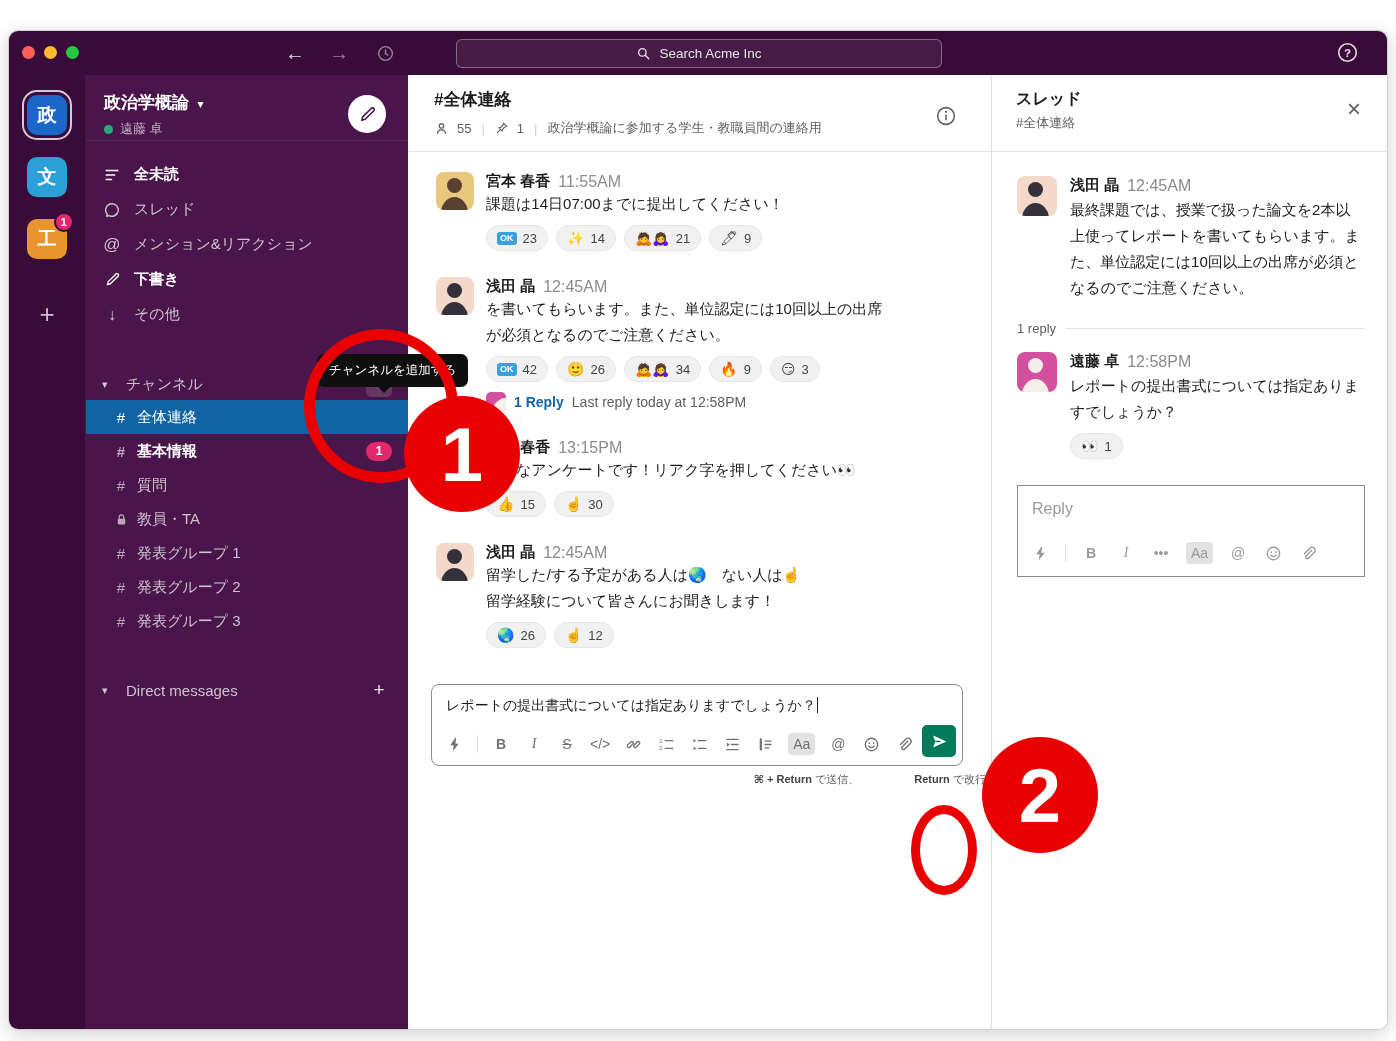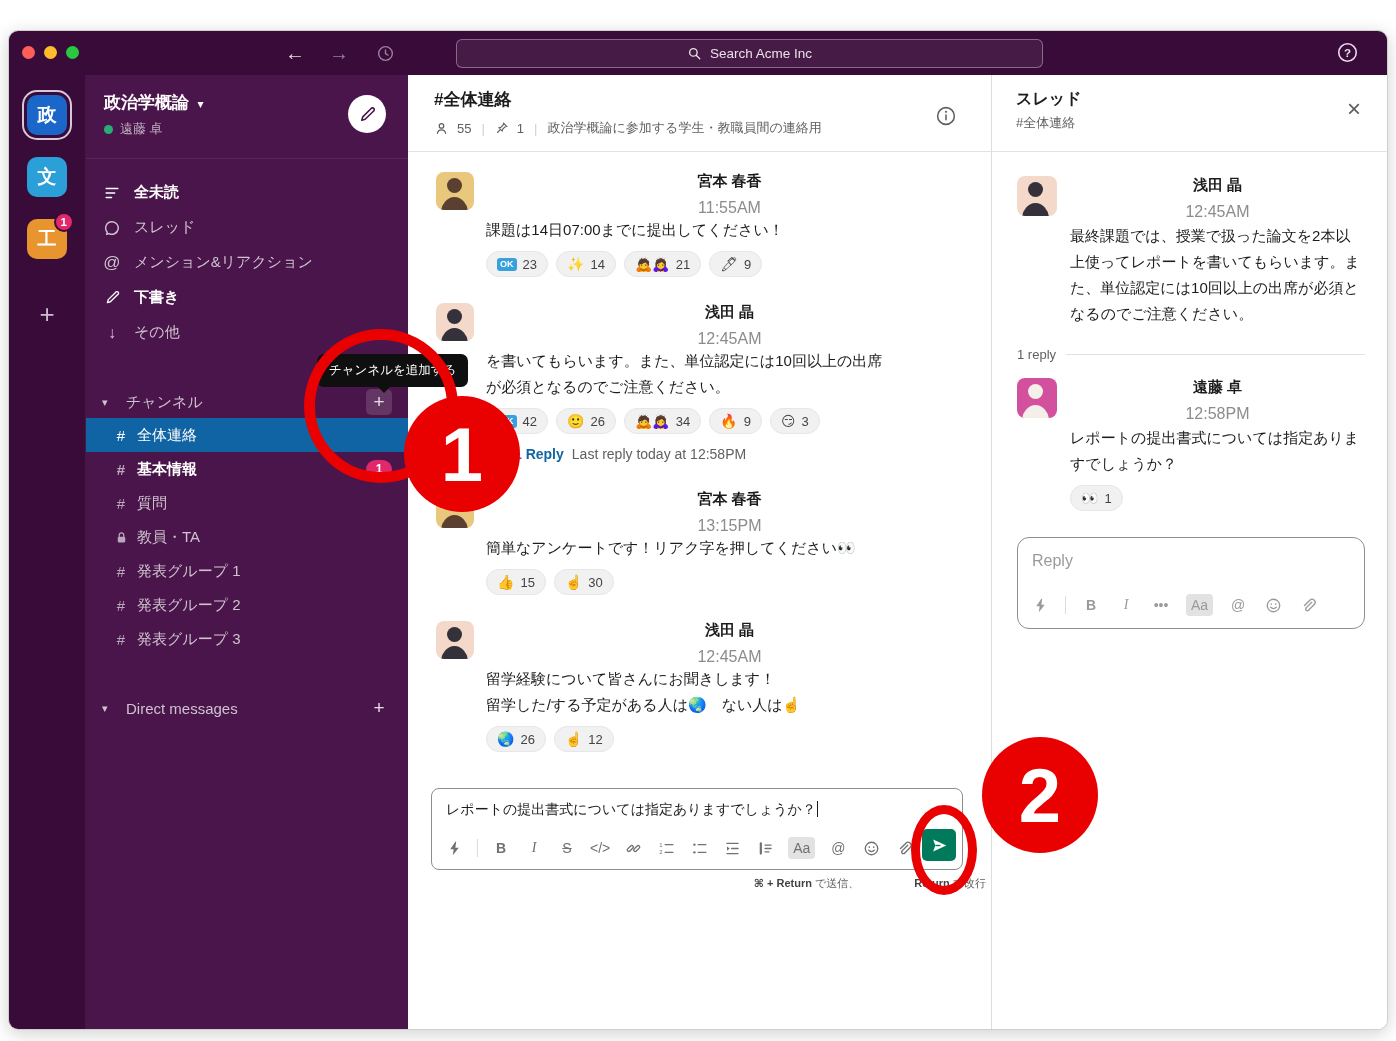--- a/index.html
+++ b/index.html
@@ -10,21 +10,21 @@
     border:1px solid #cfcfcf; box-shadow:0 4px 18px rgba(0,0,0,.18); }
 
   
   .topbar { position:relative; height:44px; background:#380b39; }
   .lights { position:absolute; left:13px; top:15px; display:flex; gap:9px; }
   .light { width:13px; height:13px; border-radius:50%; }
   .l-red{background:#ff5f57}.l-yellow{background:#febc2e}.l-green{background:#28c840}
   .nav-ic { position:absolute; top:8px; width:28px; height:28px; display:flex;
     align-items:center; justify-content:center; color:#e7dbe7; font-size:20px; }
   .nav-ic.dim { color:#9b7f9c; }
-  .searchbar { position:absolute; left:447px; top:8px; width:587px; height:29px;
+  .searchbar { position:absolute; left:447px; top:8px; width:486px; height:29px;
     border:1px solid rgba(255,255,255,.35); background:rgba(255,255,255,.07);
     border-radius:6px; display:flex; align-items:center; justify-content:center;
     gap:8px; color:#e9e0e9; font-size:13.5px; }
   .help { position:absolute; right:28px; top:10px; color:#e7dbe7; }
 
   
   .cols { display:flex; height:956px; }
   .rail { width:77px; background:#380b39; display:flex; flex-direction:column;
     align-items:center; padding-top:20px; gap:22px; border-right:1px solid rgba(255,255,255,.06); }
   .rail-btn { position:relative; width:40px; height:40px; border-radius:10px;
@@ -32,21 +32,21 @@
     font-size:19px; font-weight:700; }
   .rail-btn.active { outline:2px solid #d7c7d8; outline-offset:3px; }
   .rail-badge { position:absolute; top:-7px; right:-7px; min-width:20px; height:20px;
     background:#e0286b; border-radius:10px; color:#fff; font-size:11.5px; font-weight:700;
     display:flex; align-items:center; justify-content:center; padding:0 5px;
     border:2px solid #380b39; }
   .rail-plus { color:#cdbccd; font-size:26px; font-weight:400; margin-top:18px; }
 
   .sidebar { width:322px; background:#4a154b; color:#cfc3cf; overflow:hidden; }
   .ws-head { position:relative; padding:16px 20px 10px 18px;
-    border-bottom:1px solid rgba(255,255,255,.08); height:84px; }
+    border-bottom:1px solid rgba(255,255,255,.08); height:66px; }
   .ws-name { color:#fff; font-size:17px; font-weight:700; }
   .ws-chev { font-size:12px; color:#fff; margin-left:4px; }
   .ws-user { display:flex; align-items:center; gap:7px; margin-top:6px; font-size:13px; color:#c3b2c3; }
   .dot { width:9px; height:9px; border-radius:50%; background:#2bac76; flex:0 0 auto; }
   .compose { position:absolute; right:22px; top:20px; width:38px; height:38px;
     background:#fff; border-radius:50%; color:#4a154b; display:flex;
     align-items:center; justify-content:center; }
   .snav { margin-top:16px; }
   .srow { display:flex; align-items:center; height:35px; padding:0 16px; font-size:15px; gap:12px; }
   .srow .sic { width:20px; display:flex; justify-content:center; color:#cfc3cf; }
@@ -77,21 +77,21 @@
   .chan-meta .sep { color:#d0d0d0; padding:0 2px; }
   .info-btn { position:absolute; right:34px; top:30px; color:#616061; }
   .msgs { padding:20px 18px 0 28px; }
   .msg { display:flex; gap:12px; margin-bottom:26px; }
   .avatar { width:38px; height:38px; border-radius:8px; position:relative; overflow:hidden; flex:0 0 auto; }
   .avatar::before { content:""; position:absolute; width:15px; height:15px; border-radius:50%;
     background:var(--fg); top:6px; left:11px; }
   .avatar::after { content:""; position:absolute; width:27px; height:16px;
     border-radius:50% 50% 0 0/100% 100% 0 0; background:var(--fg); bottom:-3px; left:5px; }
   .mbody { flex:1; min-width:0; }
-  .mhead { display:flex; align-items:center; gap:8px;flex-direction:column; }
+  .mhead { display:flex; align-items:flex-end; gap:8px; }
   .mname { font-size:15px; font-weight:800; }
   .mtime { font-size:16px; color:#8d8b8d; }
   .mline { font-size:15px; line-height:26px; }
   .reacts { display:flex; gap:8px; margin-top:8px; flex-wrap:wrap; }
   .pill { height:26px; border-radius:13px; background:#f1f1f1; border:1px solid #e6e6e6;
     display:flex; align-items:center; gap:6px; padding:0 10px; font-size:13px; color:#454245; }
   .pill .em { font-size:14px; line-height:1; }
   .okb { background:#38a0dc; color:#fff; font-size:9px; font-weight:800;
     border-radius:3px; padding:2px 3px; line-height:1; }
   .threadrow { display:flex; align-items:center; gap:8px; margin-top:10px; }
@@ -121,21 +121,21 @@
   .p-head { height:77px; border-bottom:1px solid #e2e2e2; padding:14px 20px 0 24px; position:relative; }
   .p-title { font-size:16px; font-weight:800; }
   .p-sub { font-size:13px; color:#616061; margin-top:4px; }
   .p-close { position:absolute; right:26px; top:22px; font-size:24px; color:#616061; line-height:1; }
   .p-body { padding:24px 22px 0 25px; }
   .p-msg { display:flex; gap:13px; }
   .p-msg .avatar { width:40px; height:40px; }
   .p-text { font-size:15px; line-height:26px; margin-top:2px; }
   .replies-div { display:flex; align-items:center; gap:10px; margin:20px 0 16px; color:#616061; font-size:13px; }
   .replies-div .ln { flex:1; height:1px; background:#e2e2e2; }
-  .replybox { margin:26px 0 0 0; border:1px solid #8d8d8d; border-radius:12px; }
+  .replybox { margin:26px 0 0 0; border:1px solid #8d8d8d; border-radius:0; }
   .rb-ph { padding:14px 14px 16px; font-size:16px; color:#9b9a9b; }
   .rb-tools { display:flex; align-items:center; gap:15px; padding:8px 12px 12px; color:#9b9a9b; }
   .rb-tools .tbi { color:#9b9a9b; }
 
   
   .tooltip { position:absolute; left:317px; top:354px; background:#0f0f0f;
     color:#fff; font-size:12.5px; padding:8px 12px; border-radius:7px; z-index:30; white-space:nowrap; }
   .tooltip::after { content:""; position:absolute; left:60px; bottom:-6px;
     border-left:7px solid transparent; border-right:7px solid transparent; border-top:7px solid #0f0f0f; }
   .ring1 { position:absolute; left:304px; top:329px; width:154px; height:154px;
@@ -417,22 +417,22 @@
               </div>
             </div>
           </div>
           <div class="msg">
             <span class="avatar" style="background: rgb(244, 217, 202); --fg: #35313a;"></span>
             <div class="mbody">
               <div class="mhead">
                 <span class="mname">浅田 晶</span>
                 <span class="mtime">12:45AM</span>
               </div>
+              <div class="mline">留学した/する予定がある人は🌏　ない人は☝️</div>
               <div class="mline">留学経験について皆さんにお聞きします！</div>
-              <div class="mline">留学した/する予定がある人は🌏　ない人は☝️</div>
               <div class="reacts">
                 <span class="pill">
                   <span class="em">🌏</span>
                   <span>26</span>
                 </span>
                 <span class="pill">
                   <span class="em">☝️</span>
                   <span>12</span>
                 </span>
               </div>

